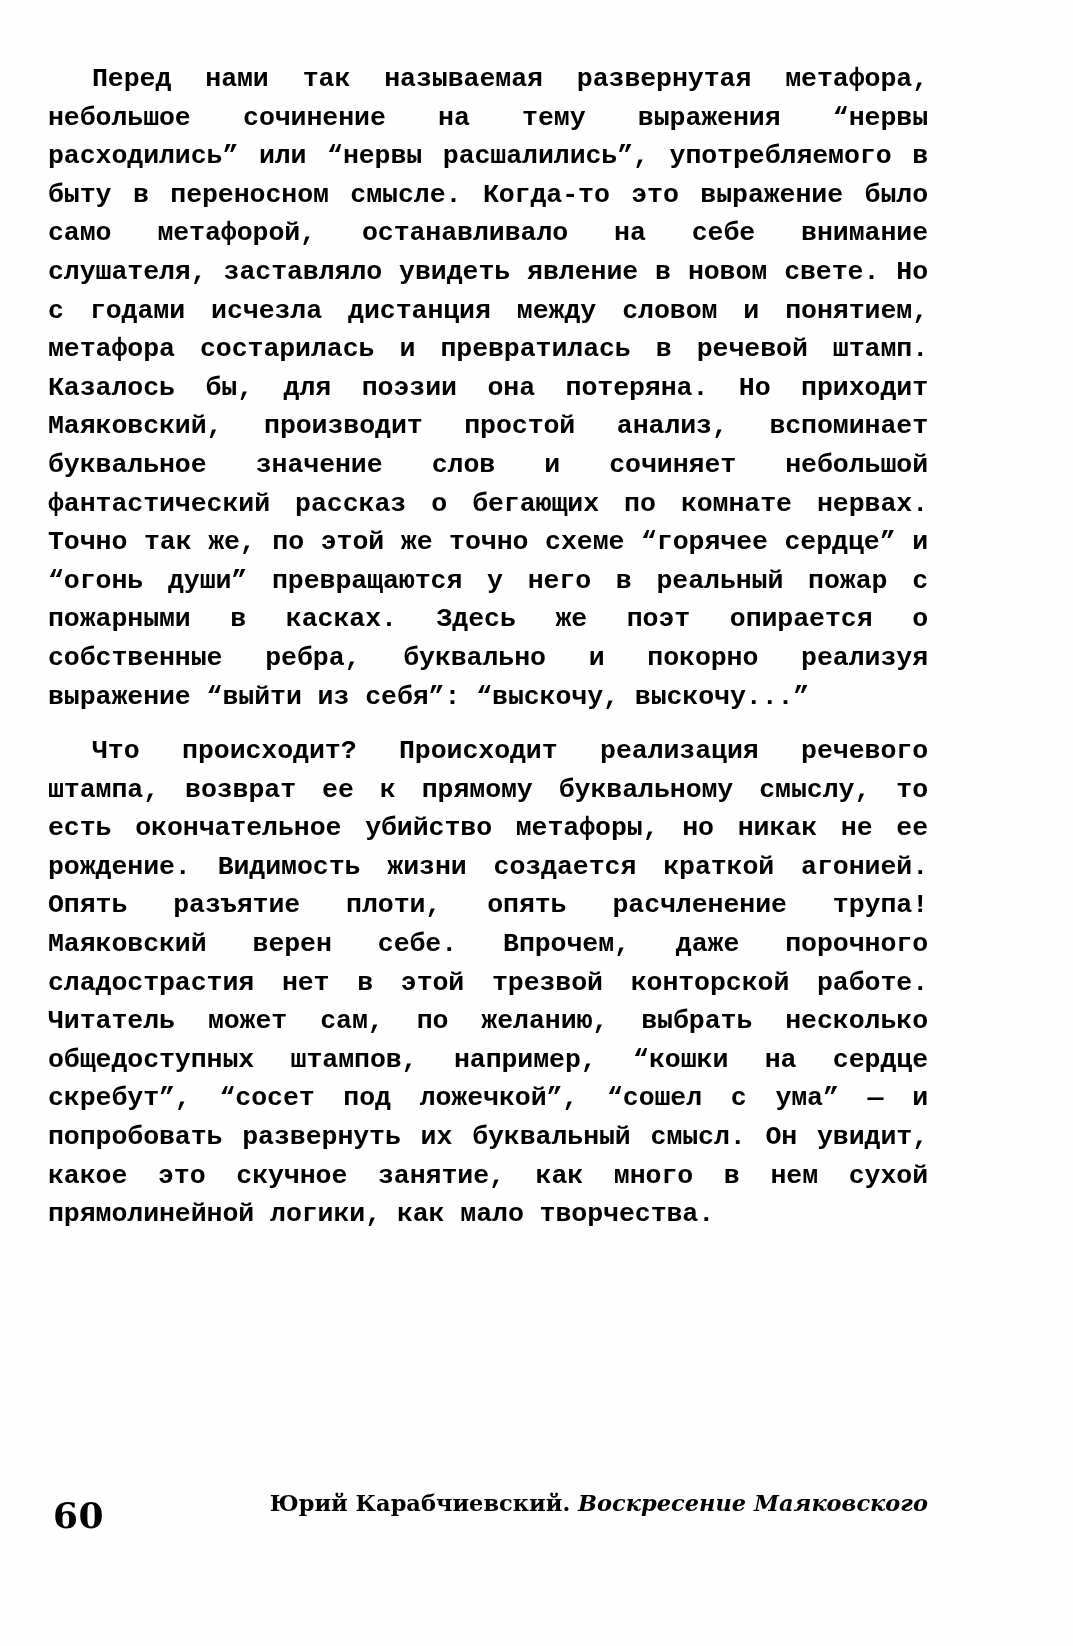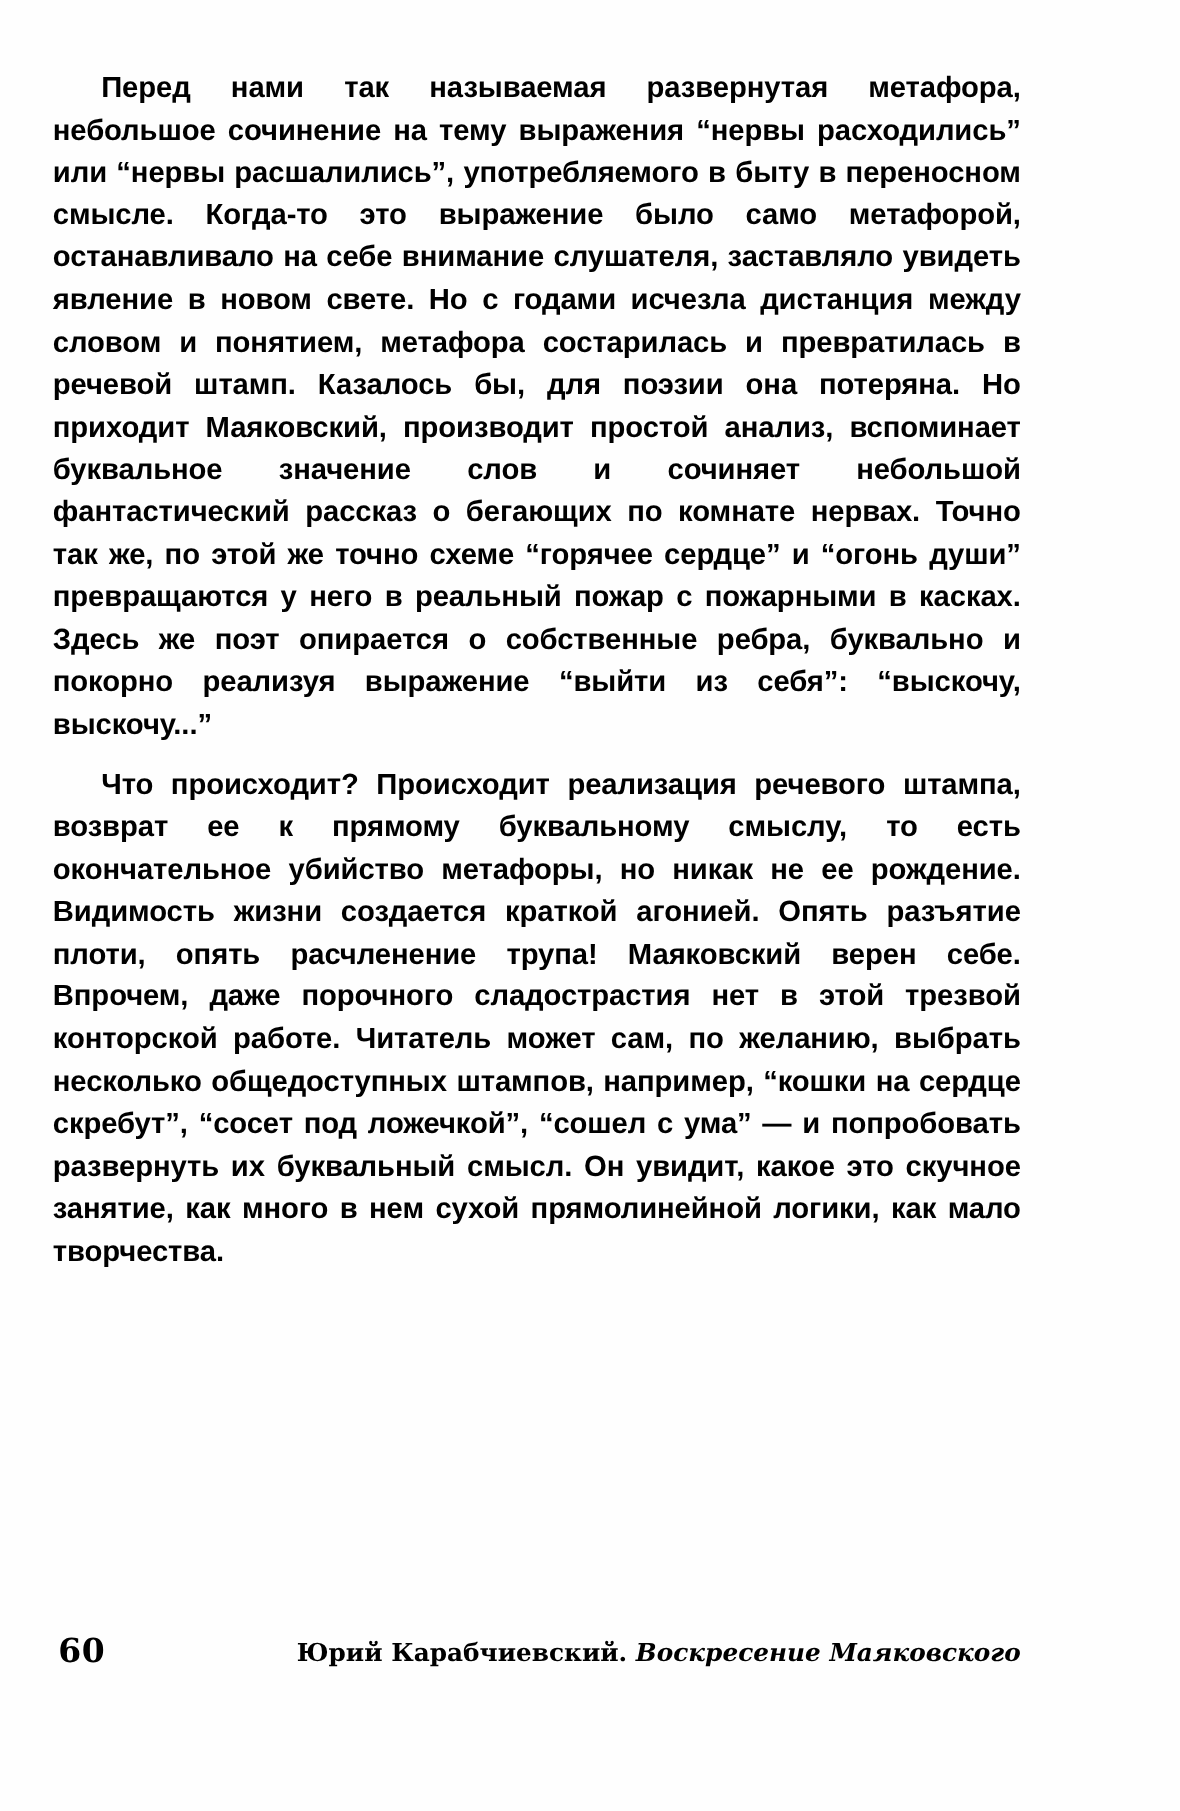--- a/index.html
+++ b/index.html
@@ -23,21 +23,21 @@
     background: #fefefe;
   }
   .text-column {
     position: absolute;
     left: 48px;
     top: 60px;
     width: 880px;
   }
   p.body-par {
     margin: 0;
-    font-family: Liberation Sans, sans-serif;
+    font-family: Liberation Mono, monospace;
     font-size: 26.6px;
     line-height: 38.6px;
     text-align: justify;
     text-justify: inter-word;
     font-weight: 700;
     letter-spacing: -0.1px;
     text-indent: 44px;
     color: #000000;
   }
   p.body-par + p.body-par {
@@ -46,23 +46,23 @@
   .footer {
     position: absolute;
     left: 48px;
     top: 1484px;
     width: 880px;
     height: 44px;
   }
   .folio {
     position: absolute;
     left: 5px;
-    top: 0;
+    top: 10px;
     font-family: "DejaVu Serif", "Liberation Serif", serif;
-    font-size: 30px;
+    font-size: 36px;
     font-weight: 700;
     color: #000000;
     letter-spacing: 0.5px;
   }
   .running-head {
     position: absolute;
     right: 0px;
     top: 6px;
     font-family: "DejaVu Serif", "Liberation Serif", serif;
     font-size: 22.5px;

